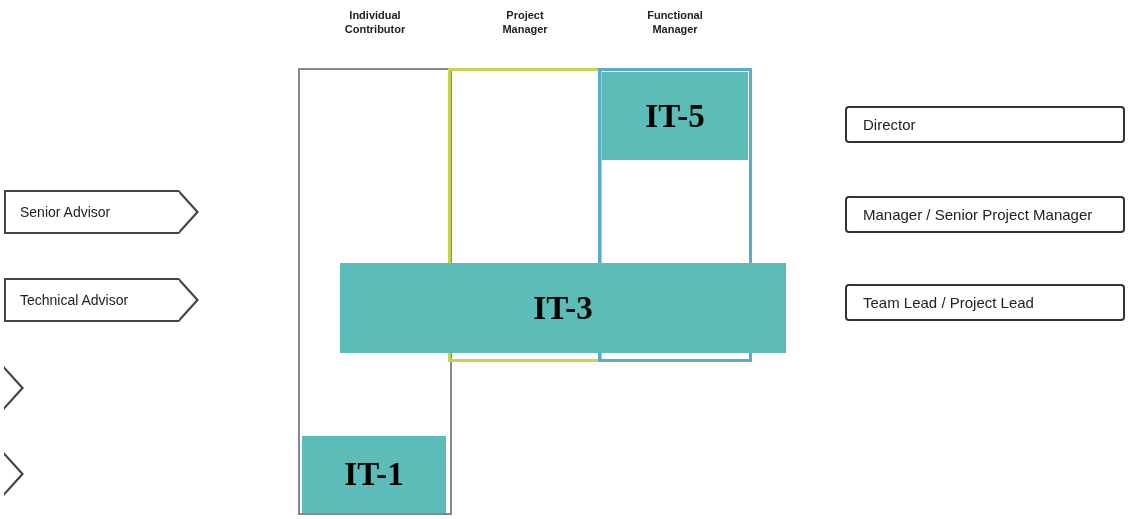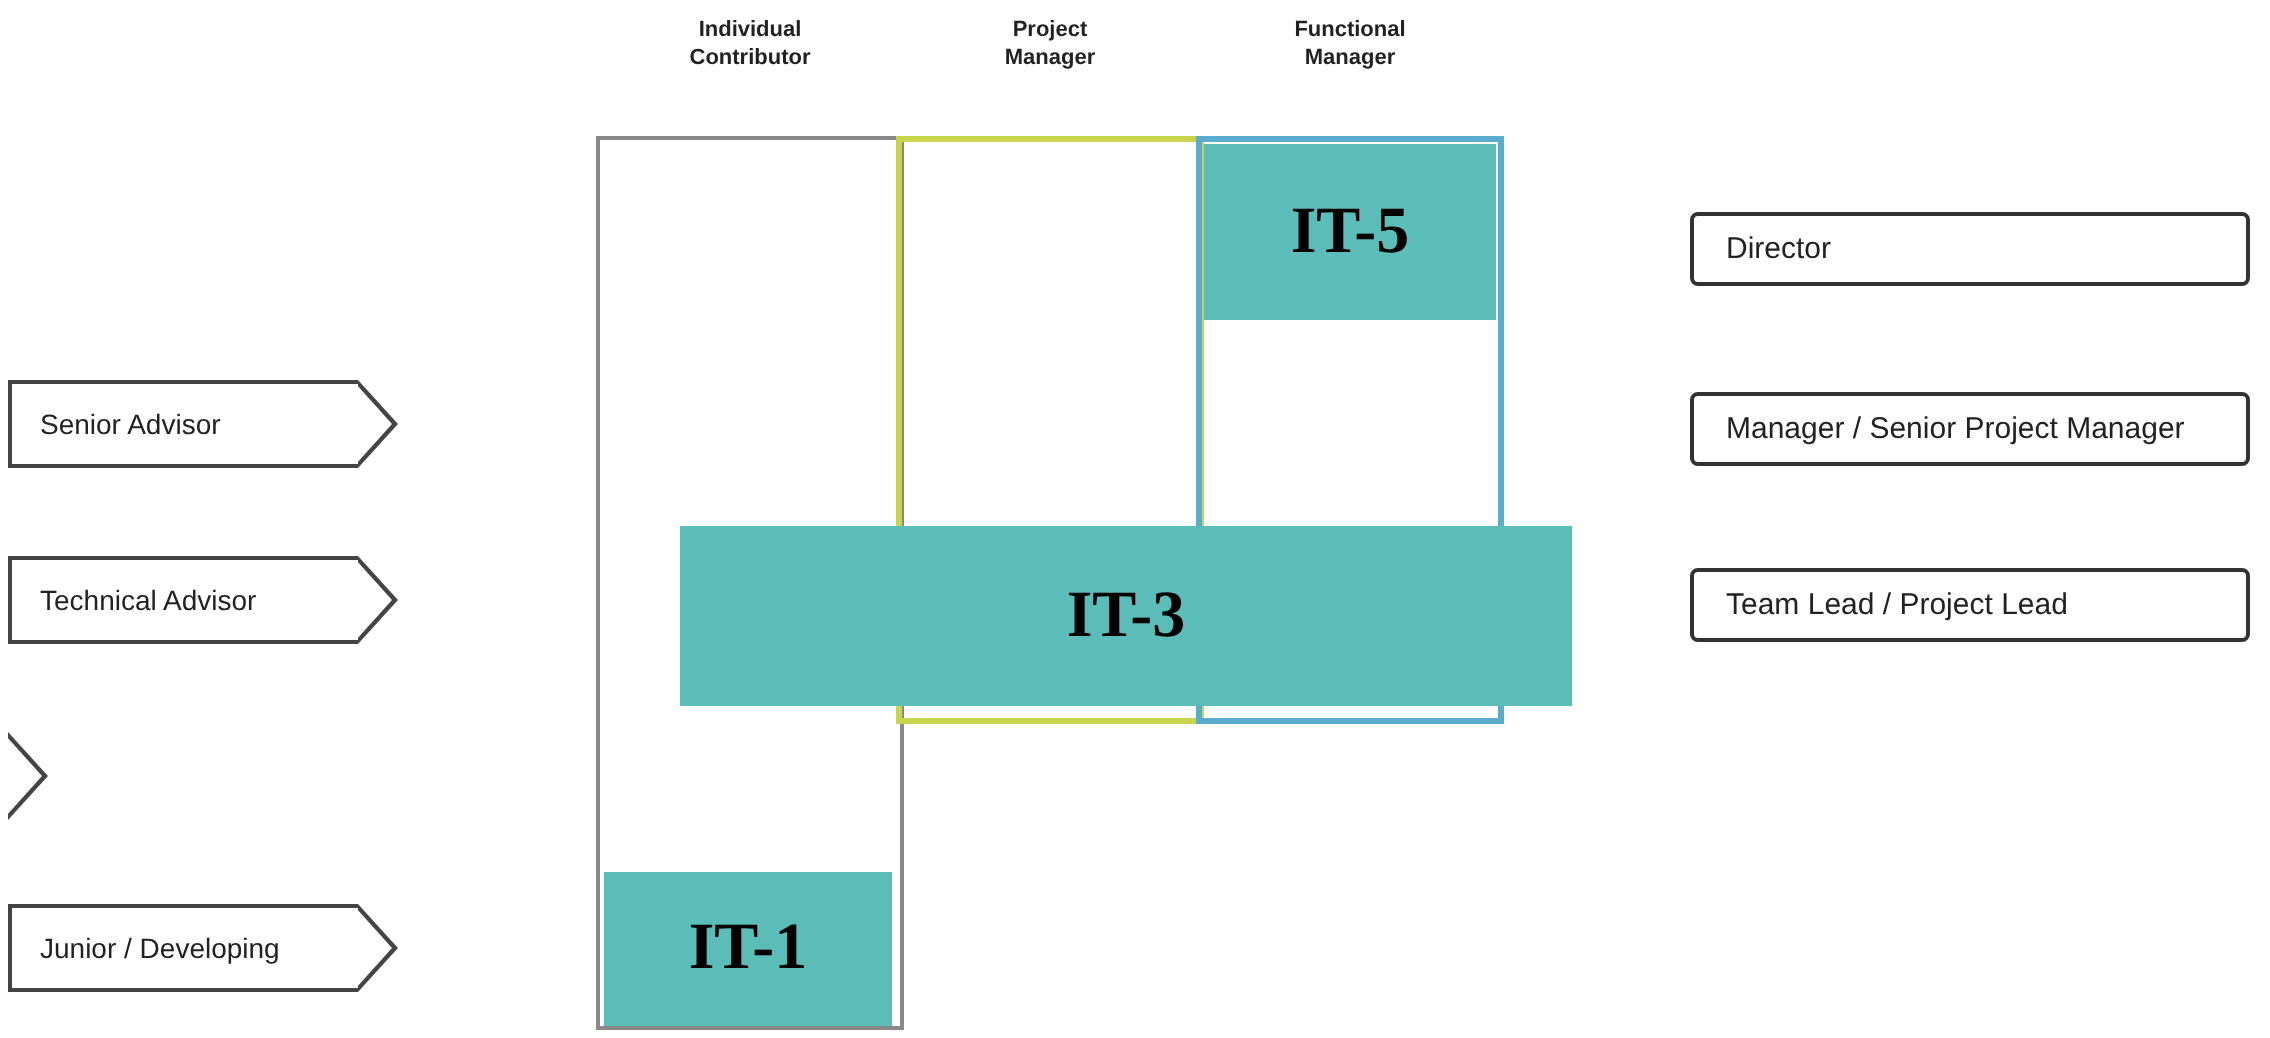--- a/index.html
+++ b/index.html
@@ -157,21 +157,20 @@
     </div>
   </div>
 
   <div class="left-arrow" style="position:absolute; left:4px; top:366px; z-index:5;">
     <div class="left-arrow-tip">
       <div class="left-arrow-tip-inner"></div>
     </div>
   </div>
 
   <div class="left-arrow" style="position:absolute; left:4px; top:452px; z-index:5;">
-    <div class="left-arrow-body">Junior / Developing</div>
     <div class="left-arrow-tip">
       <div class="left-arrow-tip-inner"></div>
     </div>
   </div>
 
   <div class="right-label" style="top:106px; right:10px; z-index:5;justify-content:center;">
     <div class="right-box">Director</div>
   </div>
 
   <div class="right-label" style="top:196px; right:10px; z-index:5;">

